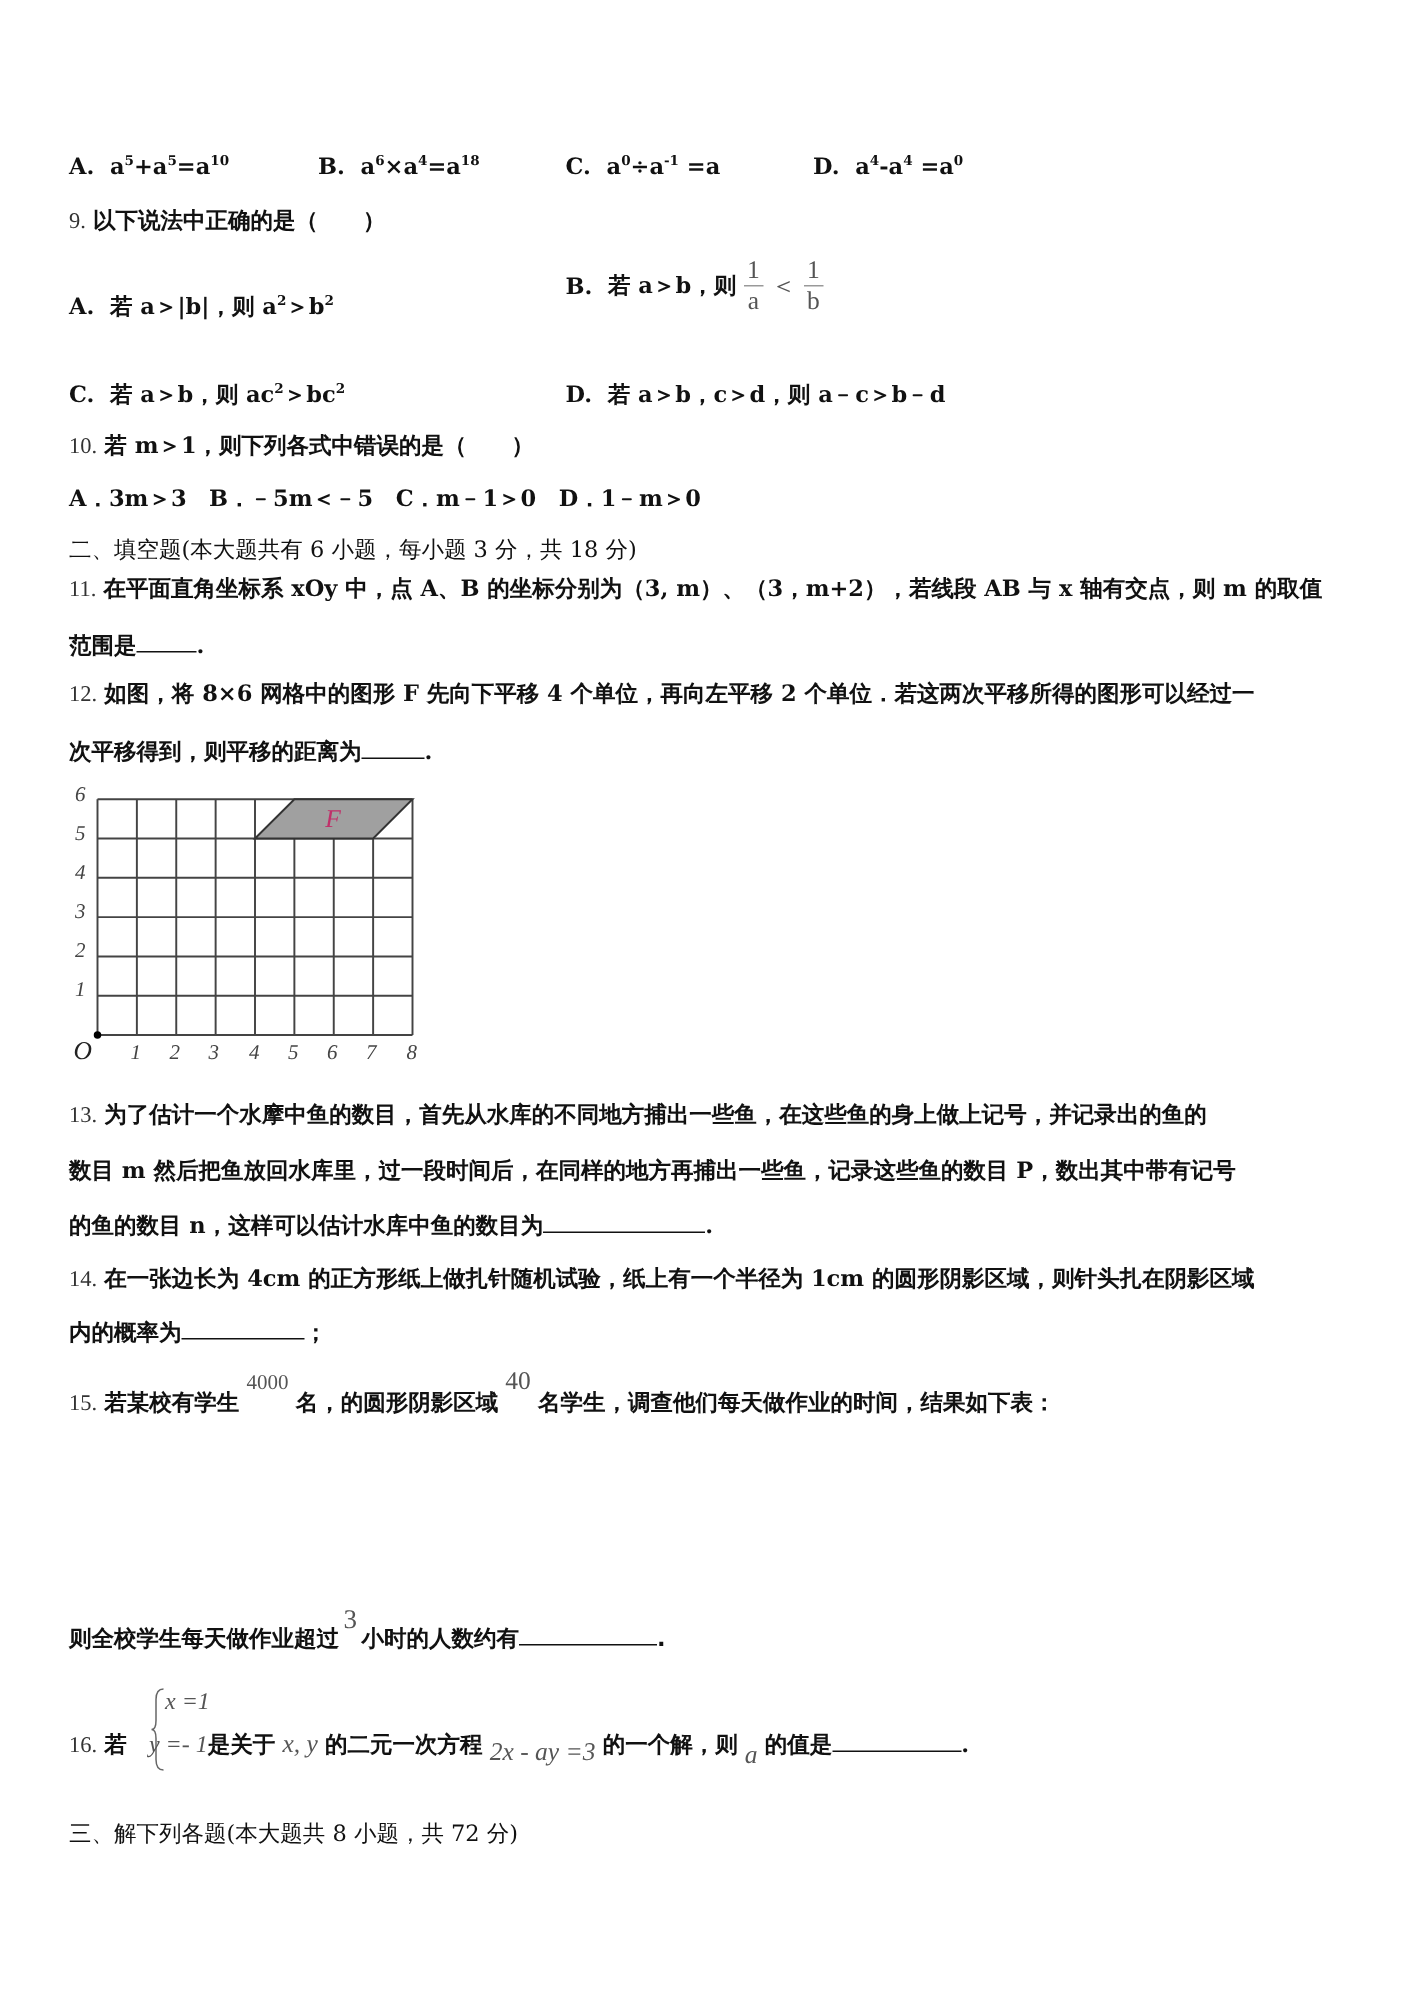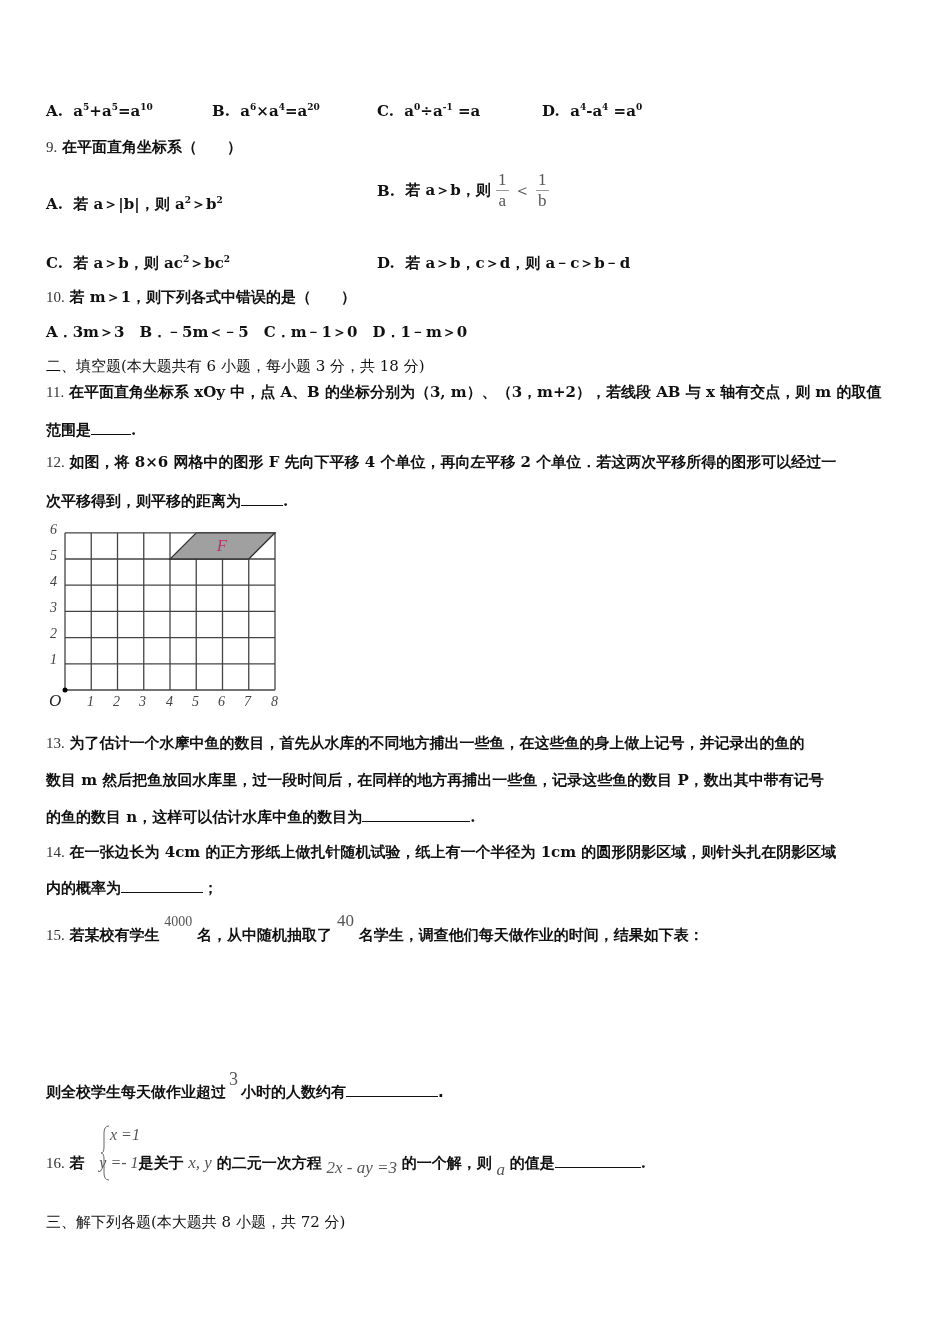--- a/index.html
+++ b/index.html
@@ -25,34 +25,34 @@
 </style>
 </head>
 <body>
 
 <div class="opt" style="left:46px;top:102px;">
   <span>A.</span>&nbsp;
   <span>a<sup>5</sup>+a<sup>5</sup>=a<sup>10</sup></span>
 </div>
 <div class="opt" style="left:212px;top:102px;">
   <span>B.</span>&nbsp;
-  <span>a<sup>6</sup>×a<sup>4</sup>=a<sup>20</sup></span>
+  <span>a<sup>6</sup>×a<sup>4</sup>=a<sup>18</sup></span>
 </div>
 <div class="opt" style="left:377px;top:102px;">
   <span>C.</span>&nbsp;
   <span>a<sup>0</sup>÷a<sup>-1</sup> =a</span>
 </div>
 <div class="opt" style="left:542px;top:102px;">
   <span>D.</span>&nbsp;
   <span>a<sup>4</sup>-a<sup>4</sup> =a<sup>0</sup></span>
 </div>
 
 <div class="line" style="top:137px;">
   <span class="num">9.</span>
-  <span class="b">在平面直角坐标系（　　）</span>
+  <span class="b">以下说法中正确的是（　　）</span>
 </div>
 <div class="opt" style="left:46px;top:195px;">
   <span>A.</span>&nbsp;
   <span>若 a＞|b|，则 a<sup>2</sup>＞b<sup>2</sup></span>
 </div>
 <div class="opt" style="left:377px;top:170px;">
   <span style="display:inline-block;vertical-align:middle;">B.</span>&nbsp;
   <span style="display:inline-block;vertical-align:middle;">若 a＞b，则</span>
   <span class="frac"><span class="n">1</span><span class="d">a</span></span>
   <span class="math" style="vertical-align:middle;font-size:17px;">＜</span>
@@ -149,21 +149,21 @@
   <span class="b">在一张边长为 4cm 的正方形纸上做扎针随机试验，纸上有一个半径为 1cm 的圆形阴影区域，则针头扎在阴影区域</span>
 </div>
 <div class="line b" style="top:878px;">
   <span>内的概率为</span><span class="blank" style="width:82px;"></span><span>；</span>
 </div>
 
 <div class="line" style="top:925px;">
   <span class="num">15.</span>
   <span class="b">若某校有学生</span>
   <span class="math" style="font-size:14px;position:relative;top:-14px;">4000</span>
-  <span class="b">名，从中随机抽取了</span>
+  <span class="b">名，的圆形阴影区域</span>
   <span class="math" style="font-size:17px;position:relative;top:-14px;">40</span>
   <span class="b">名学生，调查他们每天做作业的时间，结果如下表：</span>
 </div>
 
 <table class="hw">
   <tbody>
 </tbody>
   </table>
 
 <div class="line" style="top:1081px;font-family:'DejaVu Sans',sans-serif;font-weight:bold;">

